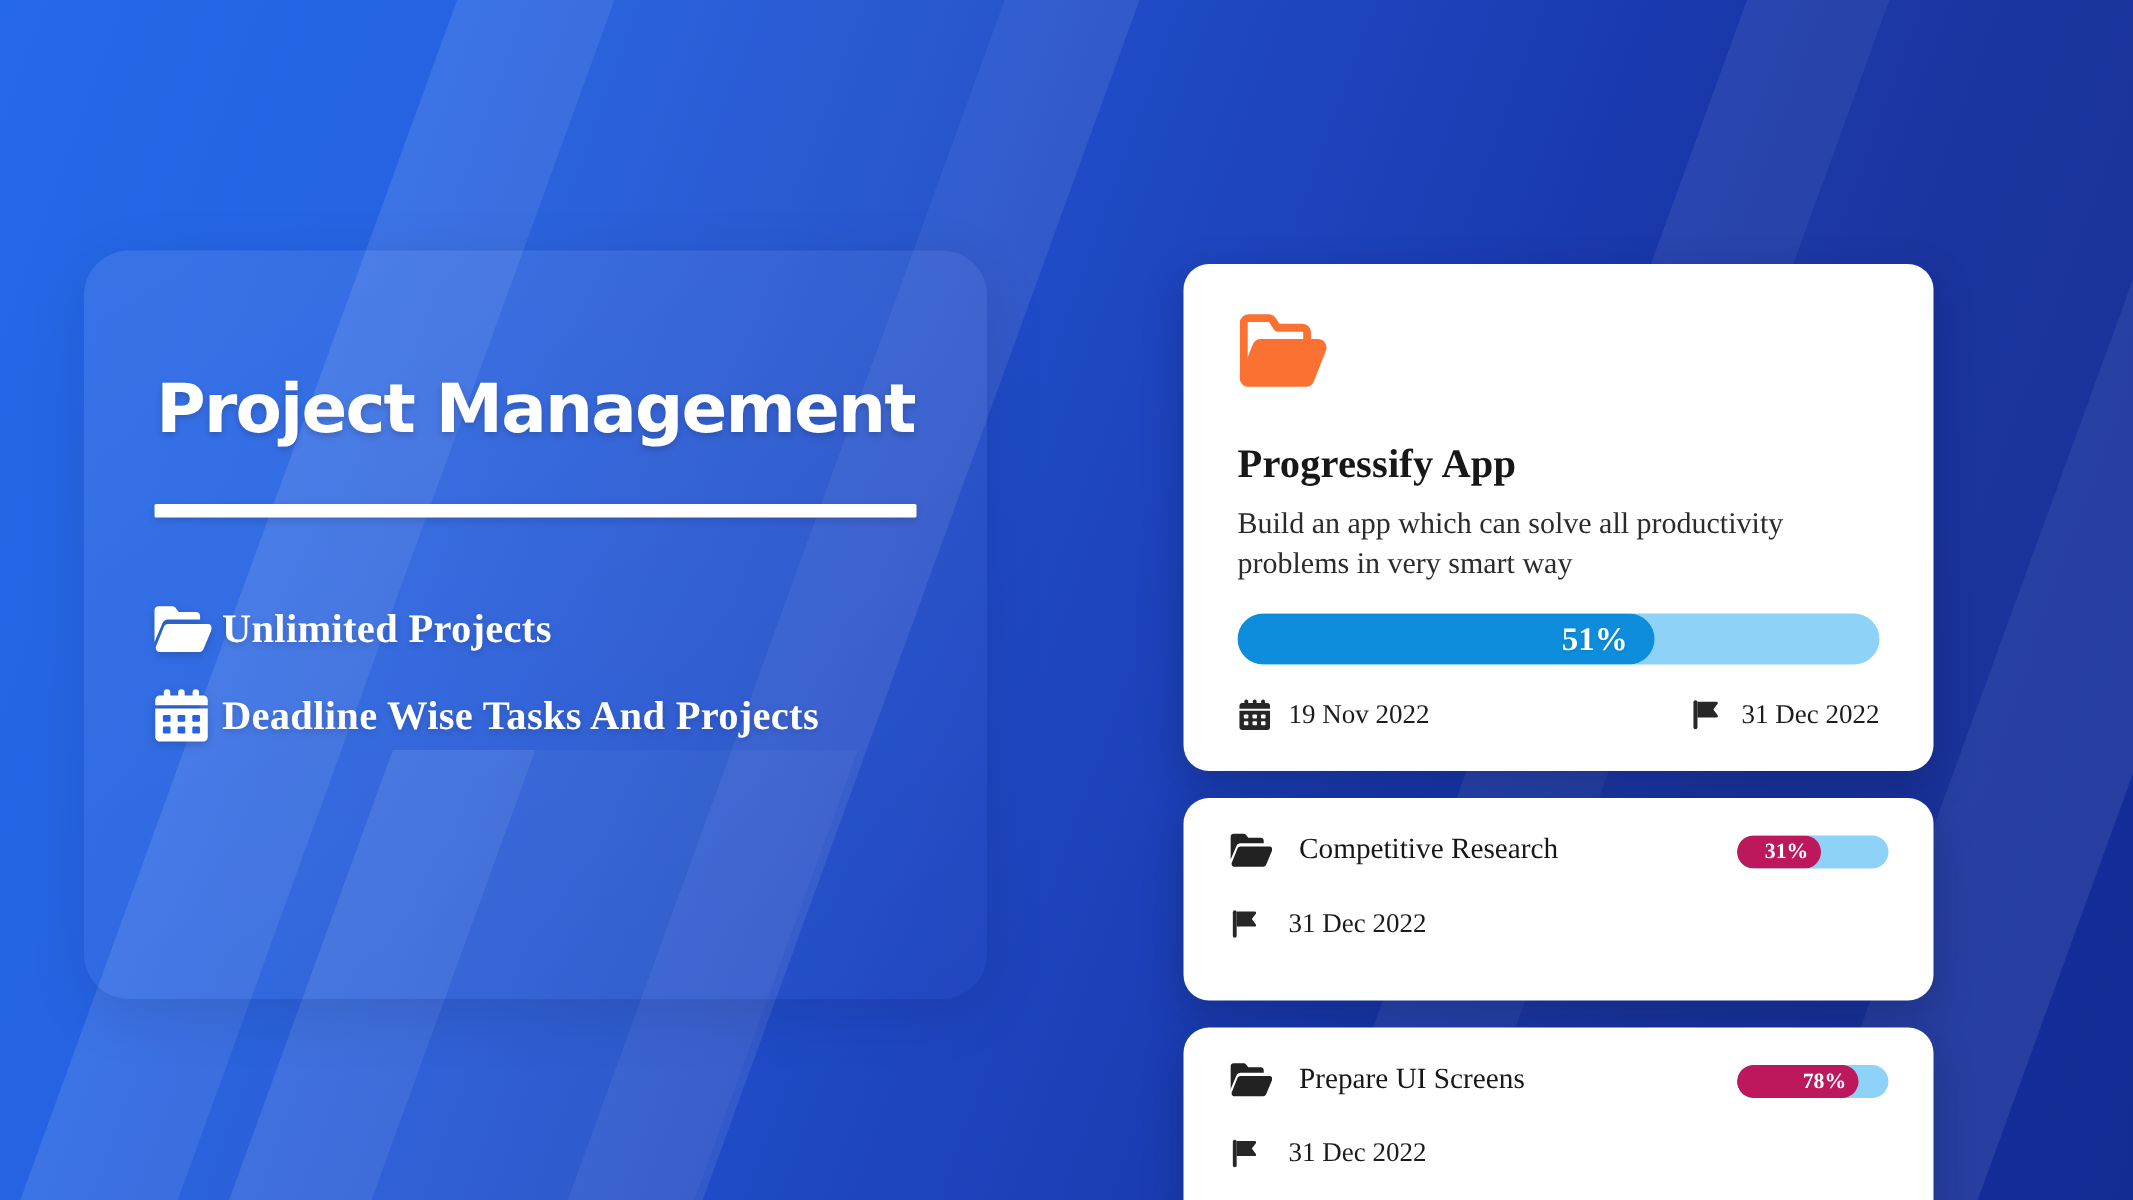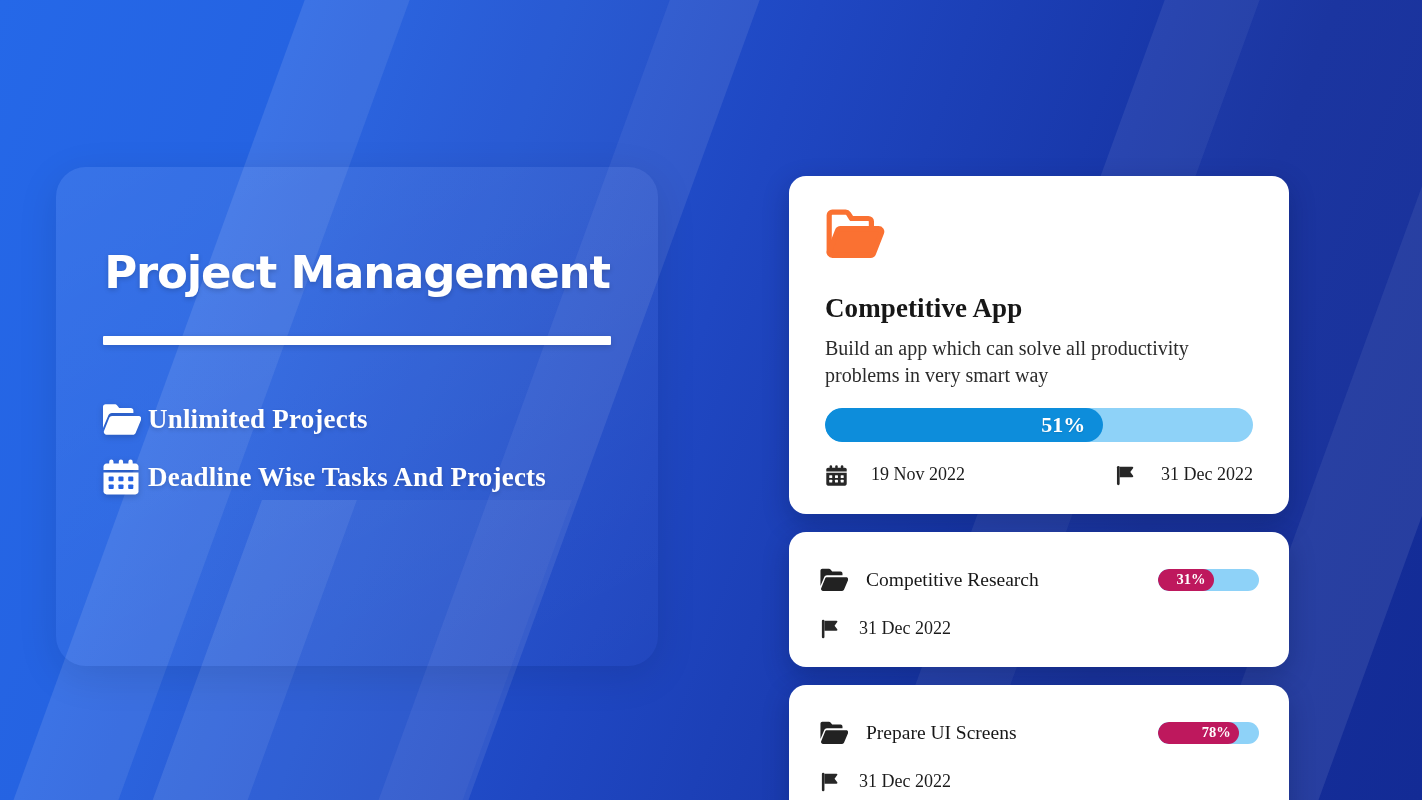--- a/index.html
+++ b/index.html
@@ -179,41 +179,40 @@
   }
 
   .date-row {
     display: flex;
     align-items: center;
     justify-content: space-between;
     margin-top: 22px;
   }
   .date-chip {
     display: flex;
-    align-items: flex-start;
-    gap: 24px;
+    align-items: center;
+    gap: 12px;
   }
   .date-chip .chip-icon { width: 22px; height: 22px; display: flex; align-items: center; justify-content: center; flex: none; }
   .date-chip .chip-text {
     font-family: "Liberation Serif", serif;
     font-size: 18px;
     color: #1c1c1c;
   }
 
   
   .mini-card {
     margin-top: 18px;
     padding: 22px 30px 20px 30px;
     height: 135px;
   }
   .mini-top {
     display: flex;
-    align-items: center;
+    align-items: flex-end;
     justify-content: space-between;
-    margin-top: 13px;
   }
   .mini-name-wrap {
     display: flex;
     align-items: center;
     gap: 18px;
   }
   .mini-folder { width: 29px; height: 25px; flex: none; }
   .mini-name {
     font-family: "Liberation Serif", serif;
     font-size: 19.5px;
@@ -317,21 +316,21 @@
 
   <article class="project-card" id="featured-card">
 
     <span class="featured-folder">
       <svg width="60" height="52" viewBox="0 0 60 52" fill="none" stroke="#FA7132" stroke-width="5.2" stroke-linejoin="round" stroke-linecap="round">
         <path d="M4.2 44.5V7.2c0-1.7 1.4-3.1 3.1-3.1h13.4c1.1 0 2.1.55 2.7 1.5l3.1 4.9h16.8c1.7 0 3.1 1.4 3.1 3.1v4.0" fill="none"></path>
         <path d="M15.6 20.6h38.0c2.2 0 3.7 2.2 2.9 4.2l-8.0 20.4c-.5 1.25-1.7 2.1-3.0 2.1H7.4c-2.2 0-3.7-2.2-2.9-4.2l8.0-20.4c.5-1.25 1.7-2.1 3.1-2.1z" fill="#FA7132" stroke="#FA7132"></path>
       </svg>
     </span>
 
-    <h2 class="featured-title">Competitive App</h2>
+    <h2 class="featured-title">Progressify App</h2>
     <p class="featured-desc">Build an app which can solve all productivity problems in very smart way</p>
 
     <div class="progress-track">
       <div class="progress-fill" id="featured-fill" style="width: 65%;">
         <span class="progress-value">51%</span>
       </div>
     </div>
 
     <div class="date-row">
       <div class="date-chip">

